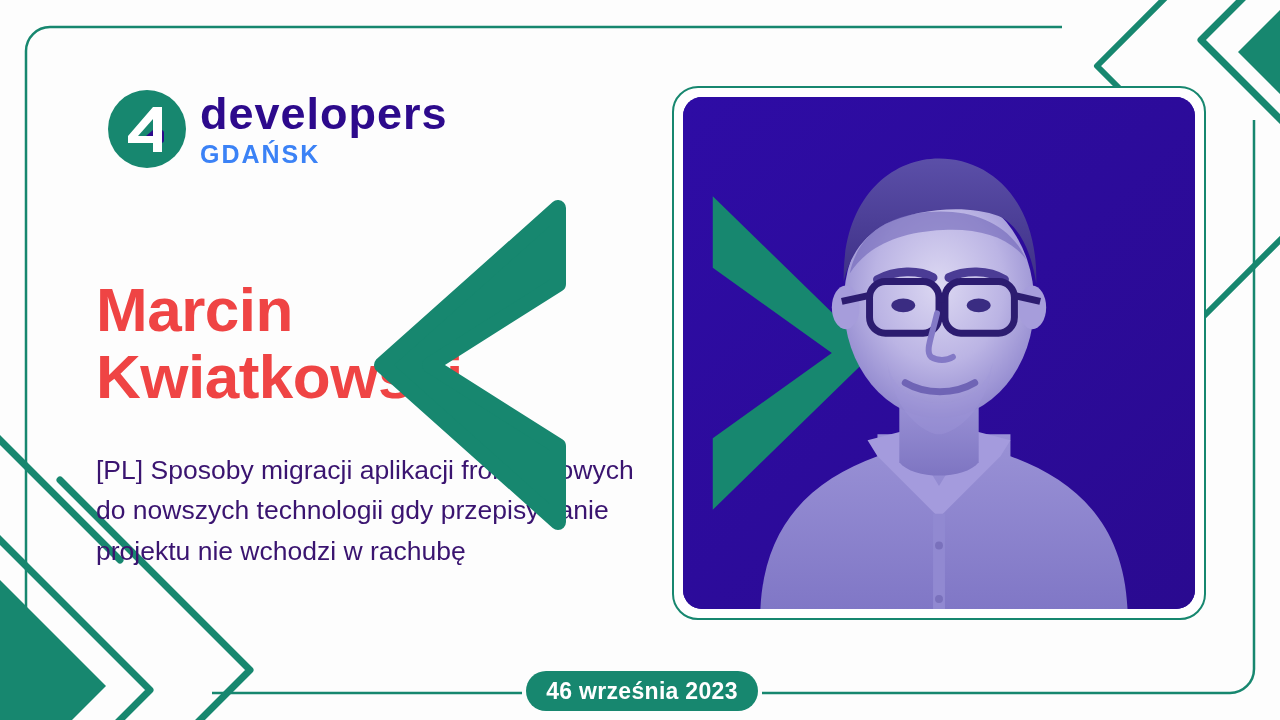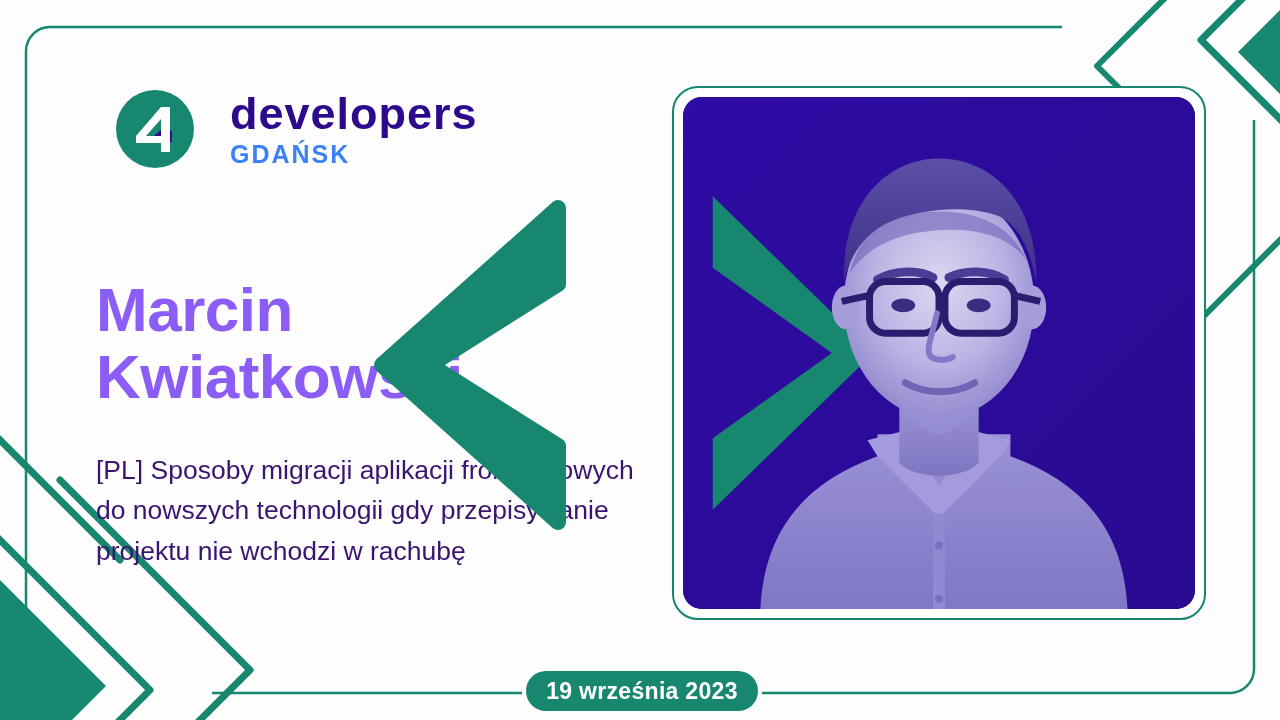--- a/index.html
+++ b/index.html
@@ -27,25 +27,25 @@
     left: 0;
     top: 0;
     width: 1280px;
     height: 720px;
     pointer-events: none;
   }
 
   
   #logo-block {
     position: absolute;
-    left: 116px;
+    left: 108px;
     top: 90px;
     display: flex;
     align-items: center;
-    gap: 36px;
+    gap: 14px;
   }
   #logo-mark {
     width: 78px;
     height: 78px;
     flex: 0 0 78px;
     position: relative;
   }
   #logo-words {
     display: flex;
     flex-direction: column;
@@ -68,21 +68,21 @@
 
   
   #speaker-name {
     position: absolute;
     left: 96px;
     top: 277px;
     width: 470px;
     font-size: 62px;
     font-weight: bold;
     line-height: 1.08;
-    color: #8b5cf6;
+    color: #ef4444;
     letter-spacing: -0.5px;
     z-index: 4;
   }
 
   
   #talk-title {
     position: absolute;
     left: 96px;
     top: 450px;
     width: 560px;
@@ -298,15 +298,15 @@
 
         <path d="M 206 268 C 216 322 300 322 312 268 C 306 320 270 340 258 340 C 246 340 212 320 206 268 Z" fill="#A197DA" opacity="0.35"></path>
       </svg>
 
       <svg id="photo-chevron" viewBox="0 0 170 310">
         <path d="M 0 0 L 0 0 Z" fill="none"></path>
       </svg>
     </div>
   </div>
 
-  <div id="date-pill">19 września 2023</div>
+  <div id="date-pill">46 września 2023</div>
 
 </div>
 
 </body></html>

